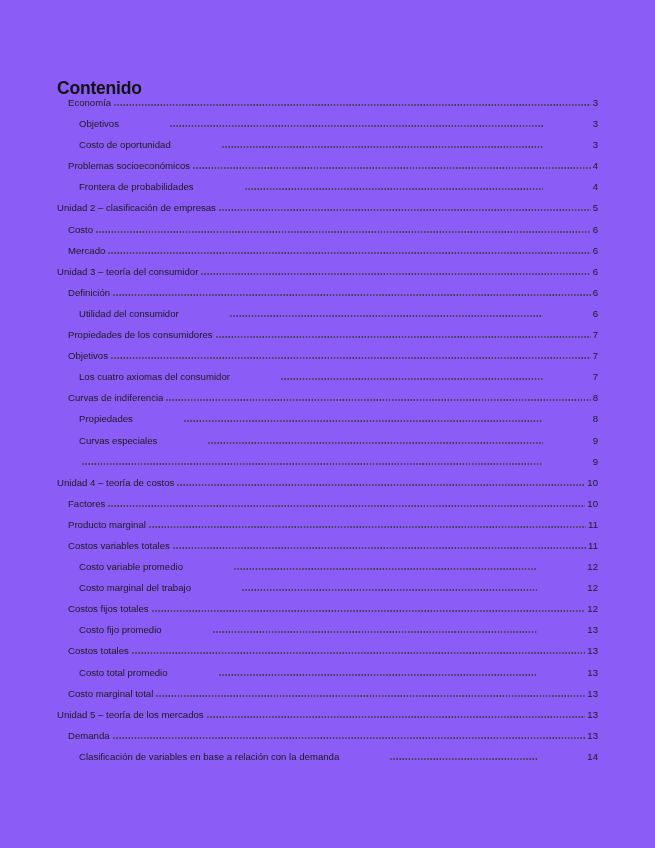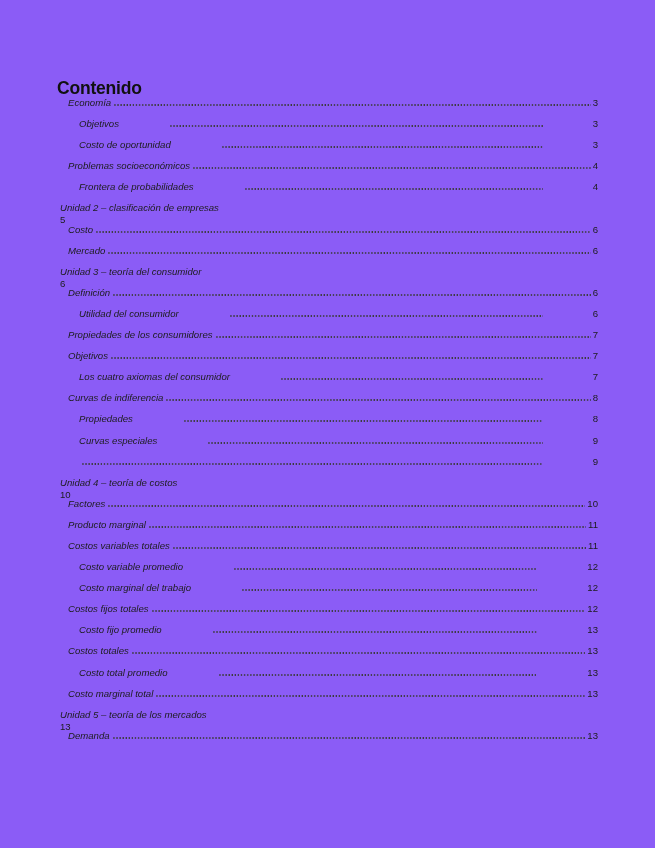--- a/index.html
+++ b/index.html
@@ -29,24 +29,24 @@
     right:57px;
   }
   .toc-row{
     display:flex;
     align-items:baseline;
     height:21.1px;
     font-size:9.6px;
     line-height:12px;
     cursor:pointer;
   }
-  .level-0{padding-left:0;flex-direction:column;}
+  .level-0{padding-left:0;}
   .level-1{padding-left:11px;}
   .level-2{padding-left:22px;gap:48px;}
-  .toc-label{white-space:nowrap;font-style:italic;}
+  .toc-label{white-space:nowrap;}
   .leader{
     flex:1 1 auto;
     height:2px;
     margin:0 2px 0 3px;
     background-image:radial-gradient(circle at 1px 1px,#3b3b3b 0.65px,transparent 1px);
     background-size:3.1px 2px;
     background-repeat:repeat-x;
     background-position:left bottom;
   }
   .toc-page{white-space:nowrap;text-align:right;}
@@ -204,14 +204,19 @@
       <div class="toc-row level-0">
         <span class="toc-label">Unidad 5 – teoría de los mercados</span>
         <span class="leader"></span>
         <span class="toc-page">13</span>
       </div>
       <div class="toc-row level-1">
         <span class="toc-label">Demanda</span>
         <span class="leader"></span>
         <span class="toc-page">13</span>
       </div>
+      <div class="toc-row level-2">
+        <span class="toc-label">Clasificación de variables en base a relación con la demanda</span>
+        <span class="leader"></span>
+        <span class="toc-page">14</span>
+      </div>
     </div>
 </div>
 
 </body></html>

